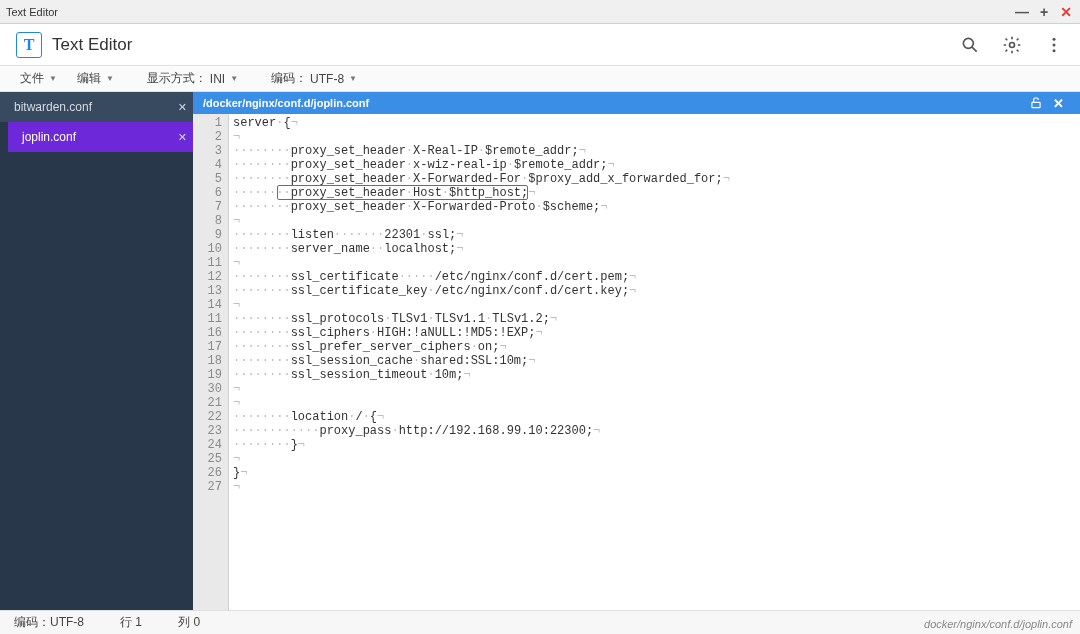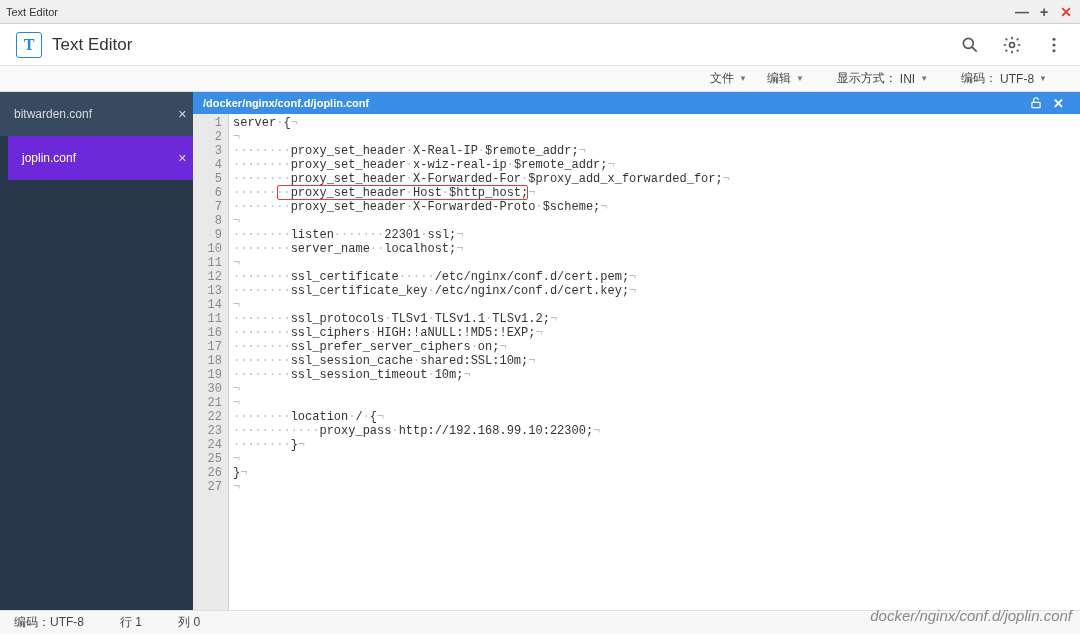--- a/index.html
+++ b/index.html
@@ -13,49 +13,49 @@
 .win-max { color: #555; }
 .win-close { color: #e53935; }
 
 .app-header { height: 42px; display: flex; align-items: center; justify-content: space-between; padding: 0 16px; border-bottom: 1px solid #e0e0e0; }
 .app-header-left { display: flex; align-items: center; gap: 10px; }
 .app-logo { width: 26px; height: 26px; border: 1.5px solid #1e88e5; border-radius: 3px; display: flex; align-items: center; justify-content: center; color: #1e88e5; font-weight: bold; font-size: 16px; font-family: Georgia, serif; }
 .app-title { font-size: 17px; color: #333; }
 .app-header-right { display: flex; align-items: center; gap: 22px; color: #555; }
 .hdr-icon { width: 20px; height: 20px; cursor: pointer; }
 
-.toolbar { height: 26px; background: #fafafa; border-bottom: 1px solid #e0e0e0; display: flex; align-items: center; padding: 0 12px; gap: 4px; font-size: 12px; color: #444; justify-content: flex-end; }
+.toolbar { height: 26px; background: #fafafa; border-bottom: 1px solid #e0e0e0; display: flex; align-items: center; padding: 0 12px; gap: 4px; font-size: 12px; color: #444; }
 .tb-item { display: flex; align-items: center; gap: 3px; padding: 0 8px; cursor: pointer; height: 100%; }
 .caret { font-size: 8px; color: #777; margin-left: 2px; }
 .tb-sep { width: 1px; background: transparent; height: 16px; margin: 0 4px; }
 
 .main { display: flex; height: calc(100% - 24px - 42px - 26px - 24px); }
 
 .sidebar { width: 193px; background: #29374a; position: relative; }
-.sb-tab { height: 44px; display: flex; align-items: center; padding: 0 14px; font-size: 12px; cursor: pointer; position: relative; color: #d6dbe2; }
+.sb-tab { height: 30px; display: flex; align-items: center; padding: 0 14px; font-size: 12px; cursor: pointer; position: relative; color: #d6dbe2; }
 .sb-tab.open { background: #374a60; }
 .sb-tab.active { background: #6d28d9; color: #fff; margin-left: 8px; }
 .sb-close { position: absolute; right: 6px; top: 50%; transform: translateY(-50%); font-size: 11px; color: #cfd8e3; cursor: pointer; }
 
 .editor-area { flex: 1; display: flex; flex-direction: column; background: #fff; min-width: 0; }
 .file-path-bar { height: 22px; background: #3b8ee6; color: #fff; display: flex; align-items: center; justify-content: space-between; padding: 0 16px 0 10px; font-size: 11px; font-weight: bold; }
 .fp-actions { display: flex; gap: 10px; align-items: center; }
 .fp-icon { cursor: pointer; font-size: 13px; }
 
 .code-wrap { flex: 1; display: flex; overflow: hidden; background: #fff; font-family: Consolas, "Courier New", monospace; font-size: 12px; }
 .gutter { width: 36px; background: #e9e9e9; color: #8a8a8a; text-align: right; padding: 2px 6px 2px 0; border-right: 1px solid #d0d0d0; line-height: 14px; user-select: none; }
 .gutter div { height: 14px; }
 .code { flex: 1; padding: 2px 0 2px 4px; line-height: 14px; white-space: pre; color: #333; position: relative; }
 .code-line { height: 14px; position: relative; }
 .ws { color: #bdbdbd; }
 .highlight-box { position: absolute; border: 1.5px solid #e53935; border-radius: 2px; pointer-events: none; }
 
 .statusbar { height: 24px; background: #f7f7f7; border-top: 1px solid #e0e0e0; display: flex; align-items: center; padding: 0 14px; gap: 36px; font-size: 12px; color: #444; }
 
-.watermark { position: absolute; right: 8px; bottom: 10px; font-size: 15px; color: #888; font-style: italic; pointer-events: none; }
+.watermark { position: absolute; right: 8px; bottom: 4px; font-size: 11px; color: #888; font-style: italic; pointer-events: none; }
 </style>
 </head>
 <body>
 
 <div class="window-titlebar">
   <span class="title">Text Editor</span>
   <div class="window-controls">
     <span class="win-btn win-min">—</span>
     <span class="win-btn win-max">+</span>
     <span class="win-btn win-close">✕</span>

